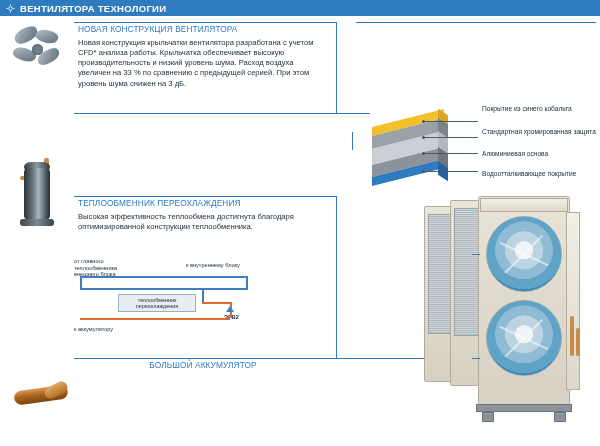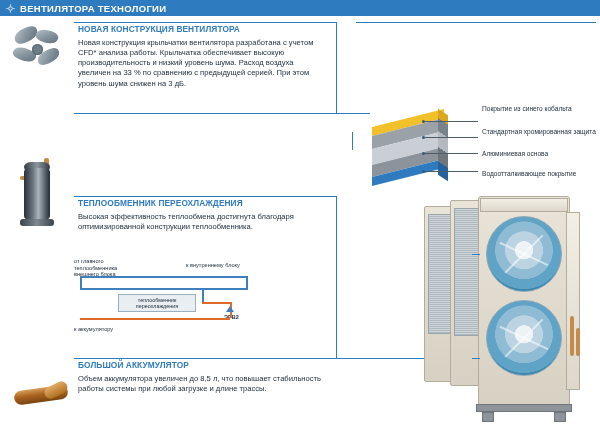--- a/index.html
+++ b/index.html
@@ -25,21 +25,21 @@
     padding-left:6px;
   }
   .header .hdr-icon {
     width:9px; height:9px; margin-right:5px;
     display:inline-block;
   }
 
   
   .blk { position:absolute; }
   .blk .ttl {
-    color:#2f7bbf; font-weight:bold; font-size:8.3px;
+    color:#2f7bbf; font-weight:normal; font-size:8.3px;
     line-height:10.5px; letter-spacing:.1px;
     text-transform:uppercase;
     margin:0 0 3px 0;
   }
   .blk .body {
     font-size:7.6px; line-height:10.3px; color:#1b2b3b;
     margin:0;
   }
   .rule { position:absolute; background:#2f7bbf; }
 
@@ -208,23 +208,22 @@
     <p class="ttl">НОВАЯ КОНСТРУКЦИЯ ВЕНТИЛЯТОРА</p>
     <p class="body">Новая конструкция крыльчатки вентилятора разработана с учетом CFD* анализа работы. Крыльчатка обеспечивает высокую производительность и низкий уровень шума. Расход воздуха увеличен на 33 % по сравнению с предыдущей серией. При этом уровень шума снижен на 3 дБ.</p>
   </div>
 
 
   <div class="blk" style="left:78px; top:198px; width:250px;">
     <p class="ttl">ТЕПЛООБМЕННИК ПЕРЕОХЛАЖДЕНИЯ</p>
     <p class="body">Высокая эффективность теплообмена достигнута благодаря оптимизированной конструкции теплообменника.</p>
   </div>
 
-  <div class="blk" style="left:78px; top:360px; width:250px;">
+  <div class="blk" style="left:78px; top:360px; width:250px;text-align:center;">
     <p class="ttl">БОЛЬШОЙ АККУМУЛЯТОР</p>
-    <p class="body">Объем аккумулятора увеличен до 8,5 л, что повышает стабильность работы системы при любой загрузке и длине трассы.</p>
   </div>
 
   <div class="blk" style="left:358px; top:24px; width:236px;">
   </div>
 
   <div class="hx" style="left:366px; top:112px; width:100px; height:78px;">
 
     <div class="slab" style="left:6px;  top:6px;  width:72px; height:9px;  background:#f2c12a; transform:skewY(-14deg);"></div>
     <div class="slab" style="left:6px;  top:15px; width:72px; height:13px; background:#9aa2a8; transform:skewY(-14deg);"></div>
     <div class="slab" style="left:6px;  top:28px; width:72px; height:16px; background:#c9cfd4; transform:skewY(-14deg);"></div>

